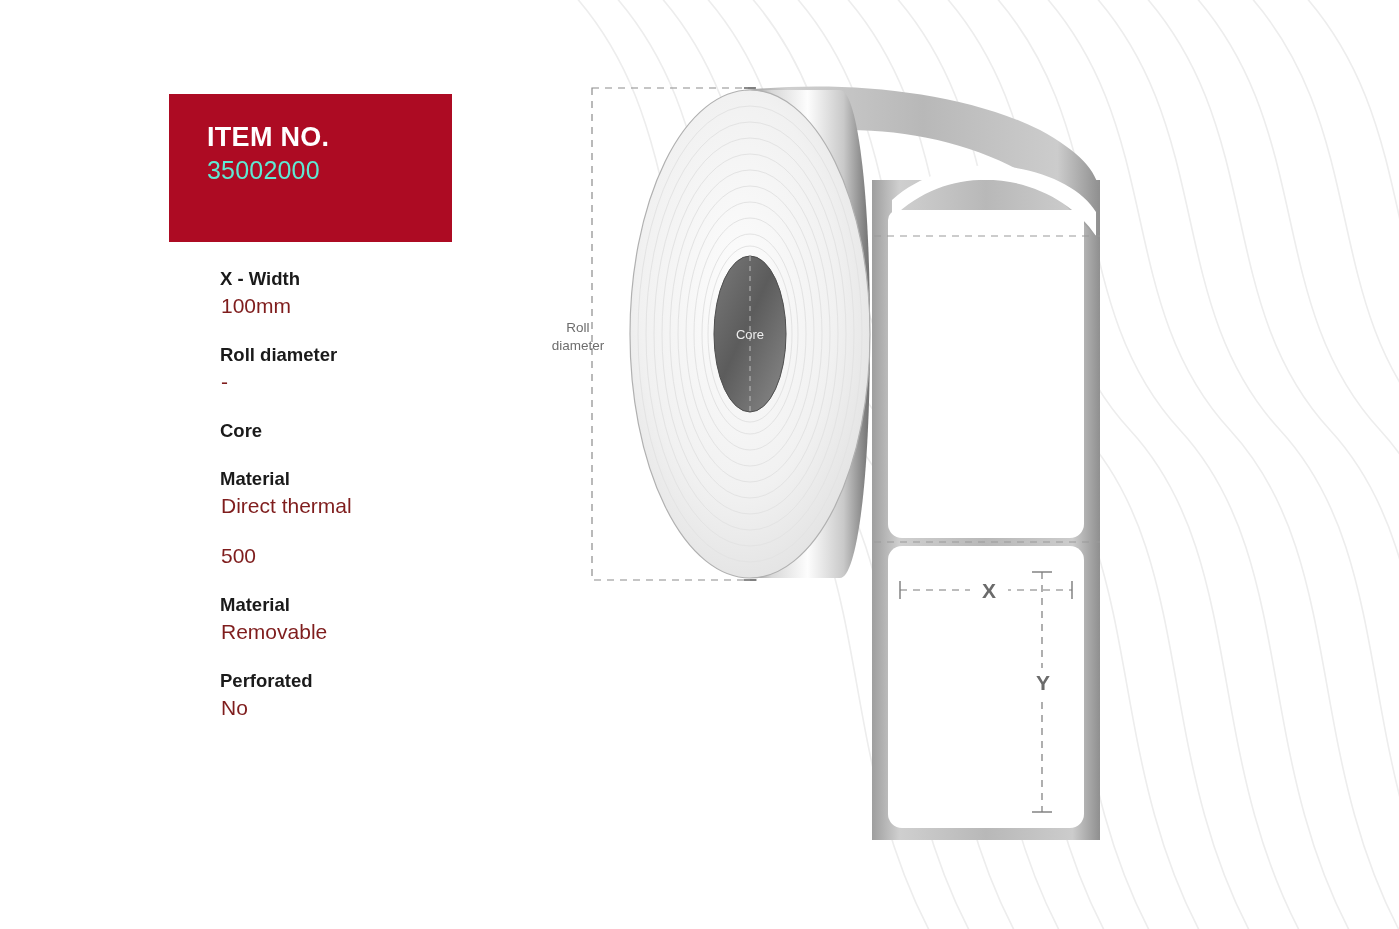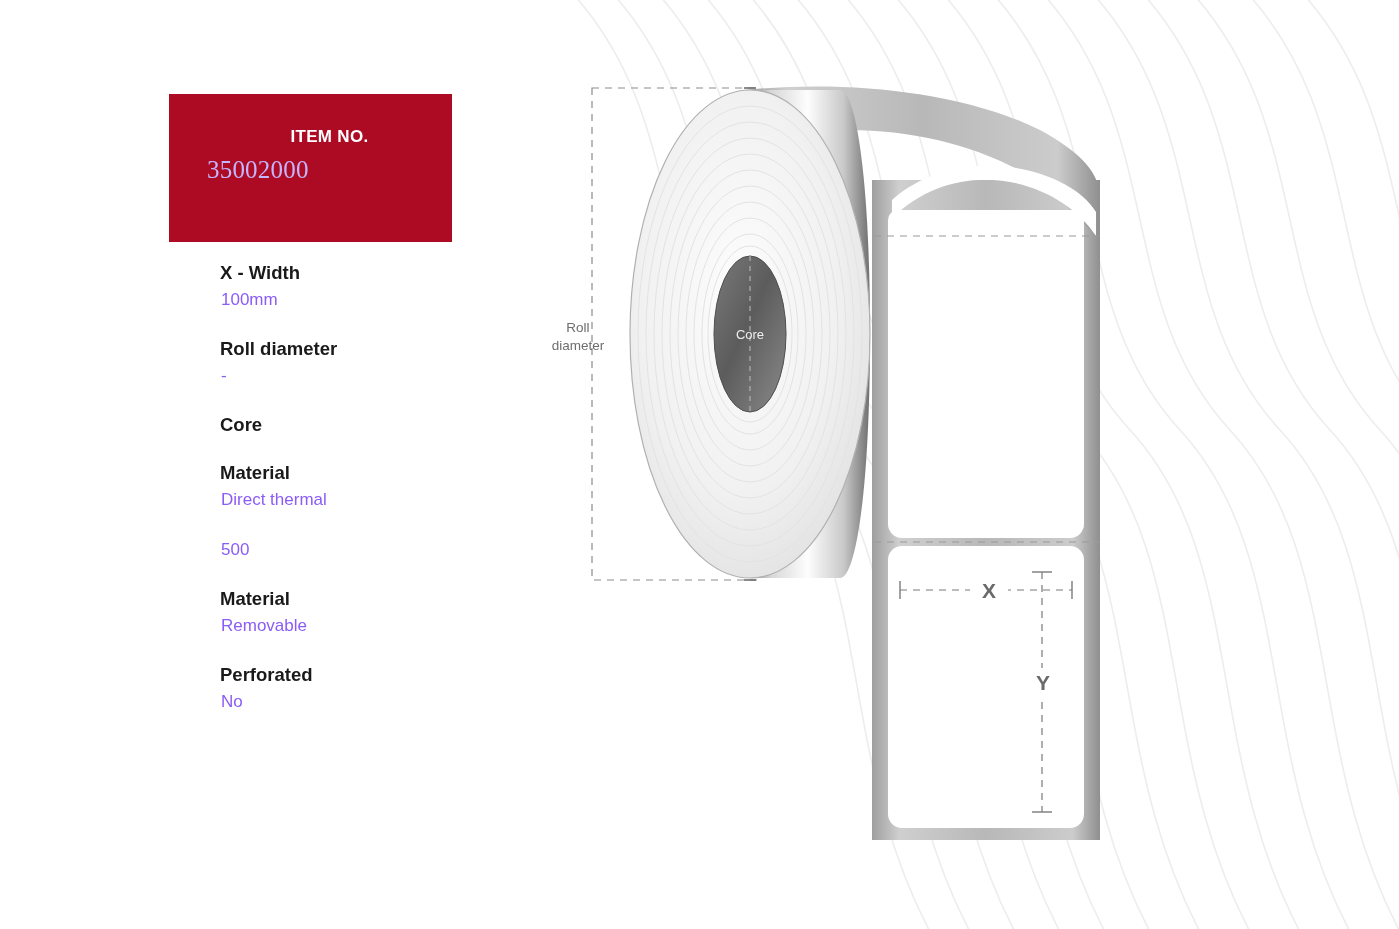--- a/index.html
+++ b/index.html
@@ -31,53 +31,51 @@
     left: 169px;
     top: 94px;
     width: 283px;
     height: 148px;
     background: #ad0b23;
     box-sizing: border-box;
     padding: 28px 0 0 38px;
   }
   #item-banner .item-label {
     color: #ffffff;
-    font-size: 17px;
+    font-size: 27px;
     font-weight: bold;
     letter-spacing: 0.3px;
     line-height: 30px;
-    text-align: center;
   }
   #item-banner .item-value {
-    color: #c4b5fd;
+    color: #5eead4;
     font-size: 25px;
     font-weight: normal;
     line-height: 36px;
     letter-spacing: 0.2px;
-    font-family: Liberation Serif, serif;
   }
   #spec-list {
     position: absolute;
     left: 220px;
-    top: 260px;
+    top: 266px;
     width: 330px;
   }
   .spec-row {
     margin-bottom: 22px;
   }
   .spec-key {
     font-size: 18.5px;
     font-weight: bold;
     color: #1a1a1a;
     line-height: 26px;
   }
   .spec-val {
-    font-size: 17px;
+    font-size: 21px;
     font-weight: normal;
-    color: #8b5cf6;
+    color: #7f1d1d;
     line-height: 28px;
     padding-left: 1px;
   }
   
   #illustration {
     position: absolute;
     left: 540px;
     top: 60px;
     width: 620px;
     height: 830px;

